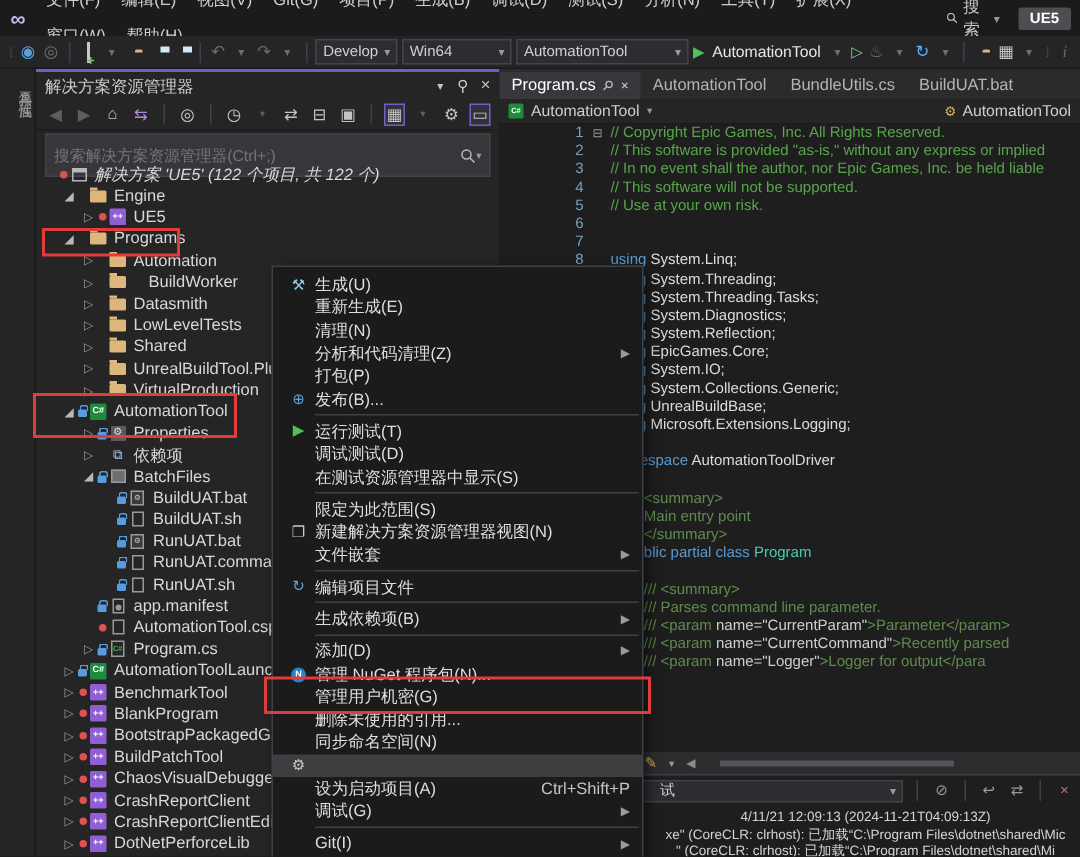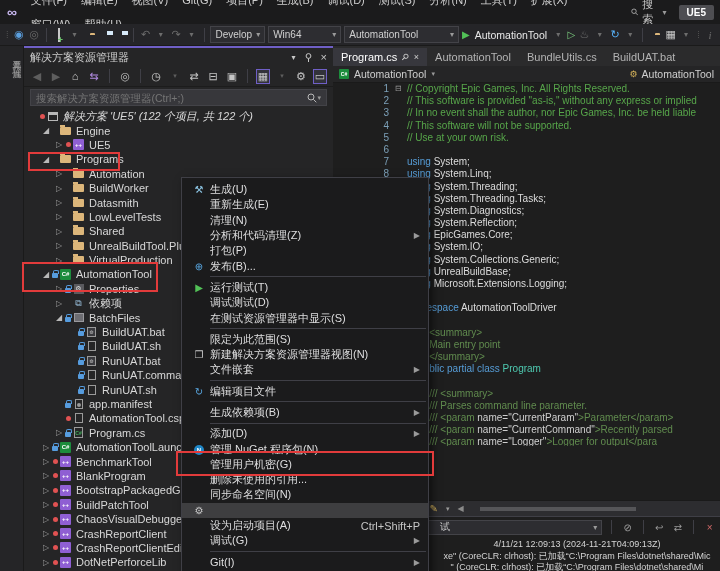--- a/index.html
+++ b/index.html
@@ -39,21 +39,21 @@
 
   
   #sepanel { position:absolute; left:24px; top:0; width:309px; height:525px; background:#252526; border-top:2px solid #6f5fc6; }
   #se-titlebar { height:18px; display:flex; align-items:center; padding:0 6px; }
   #se-title { font-size:11px; color:#cccccc; white-space:nowrap; }
   #se-title-icons { margin-left:auto; display:flex; gap:8px; align-items:center; color:#c8c8c8; }
   #se-toolbar { height:21px; display:flex; align-items:center; gap:5px; padding:0 6px; border-bottom:1px solid #1c1c1c; }
   .se-ico { font-size:11px; color:#c5c5c5; width:14px; text-align:center; }
   .se-ico.dim { color:#5e5e5e; }
   .se-ico.boxed { border:1px solid #6f5fc6; background:#32323a; }
-  #se-search { height:17px; margin:2px 6px; background:#37373b; border:1px solid #434348; display:flex; align-items:center; padding:0 5px; }
+  #se-search { height:29px; margin:2px 6px; background:#37373b; border:1px solid #434348; display:flex; align-items:center; padding:0 5px; }
   #se-search input { flex:1; background:transparent; border:none; outline:none; color:#9d9d9d; font-size:10.5px; }
   #tree { position:absolute; left:0; top:61px; right:0; bottom:0; overflow:hidden; }
   .trow { height:14.4px; display:flex; align-items:center; white-space:nowrap; color:#d8d8d8; font-size:11px; }
   .arr { width:10px; font-size:8px; color:#b8b8b8; text-align:center; flex:none; }
   .arr.col { color:#9a9a9a; }
   .badge { width:8px; flex:none; display:flex; justify-content:center; }
   .dotb { width:5px; height:5px; border-radius:50%; background:#e05252; }
   .lockb { width:6px; height:5px; background:#569cde; border-radius:1px; position:relative; margin-top:3px; }
   .lockb:before { content:""; position:absolute; left:1px; top:-3px; width:4px; height:3px; border:1px solid #569cde; border-bottom:none; border-radius:2px 2px 0 0; }
   .ticon { width:13px; flex:none; display:flex; justify-content:center; align-items:center; }
@@ -271,21 +271,21 @@
               <span class="i-folder"></span>
             </span>
             <span style="margin-left: 4px;">Automation</span>
           </div>
           <div class="trow" style="padding-left: 30px;">
             <span class="arr col">▷</span>
             <span class="badge"></span>
             <span class="ticon">
               <span class="i-folder"></span>
             </span>
-            <span style="margin-left: 4px; text-align: center;">BuildWorker</span>
+            <span style="margin-left: 14px; text-align: center;">BuildWorker</span>
           </div>
           <div class="trow" style="padding-left: 30px;">
             <span class="arr col">▷</span>
             <span class="badge"></span>
             <span class="ticon">
               <span class="i-folder"></span>
             </span>
             <span style="margin-left: 4px;">Datasmith</span>
           </div>
           <div class="trow" style="padding-left: 30px;">
@@ -557,21 +557,21 @@
           <span>AutomationTool</span>
         </span>
       </div>
       <div id="code">
           <div class="cline"><span class="lnum">1</span><span class="fold">⊟</span><span class="ctext"><span class="cm">// Copyright Epic Games, Inc. All Rights Reserved.</span></span></div>
           <div class="cline"><span class="lnum">2</span><span class="fold"></span><span class="ctext"><span class="cm">// This software is provided "as-is," without any express or implied</span></span></div>
           <div class="cline"><span class="lnum">3</span><span class="fold"></span><span class="ctext"><span class="cm">// In no event shall the author, nor Epic Games, Inc. be held liable</span></span></div>
           <div class="cline"><span class="lnum">4</span><span class="fold"></span><span class="ctext"><span class="cm">// This software will not be supported.</span></span></div>
           <div class="cline"><span class="lnum">5</span><span class="fold"></span><span class="ctext"><span class="cm">// Use at your own risk.</span></span></div>
           <div class="cline"><span class="lnum">6</span><span class="fold"></span><span class="ctext"></span></div>
-          <div class="cline"><span class="lnum">7</span><span class="fold"></span><span class="ctext"><span class="kw">using </span><span class="pl">System;</span></span></div>
+          <div class="cline"><span class="lnum">7</span><span class="fold"></span></div>
           <div class="cline"><span class="lnum">8</span><span class="fold"></span><span class="ctext"><span class="kw">using </span><span class="pl">System.Linq;</span></span></div>
           <div class="cline"><span class="lnum">9</span><span class="fold"></span><span class="ctext"><span class="kw">using </span><span class="pl">System.Threading;</span></span></div>
           <div class="cline"><span class="lnum">10</span><span class="fold"></span><span class="ctext"><span class="kw">using </span><span class="pl">System.Threading.Tasks;</span></span></div>
           <div class="cline"><span class="lnum">11</span><span class="fold"></span><span class="ctext"><span class="kw">using </span><span class="pl">System.Diagnostics;</span></span></div>
           <div class="cline"><span class="lnum">12</span><span class="fold"></span><span class="ctext"><span class="kw">using </span><span class="pl">System.Reflection;</span></span></div>
           <div class="cline"><span class="lnum">13</span><span class="fold"></span><span class="ctext"><span class="kw">using </span><span class="pl">EpicGames.Core;</span></span></div>
           <div class="cline"><span class="lnum">14</span><span class="fold"></span><span class="ctext"><span class="kw">using </span><span class="pl">System.IO;</span></span></div>
           <div class="cline"><span class="lnum">15</span><span class="fold"></span><span class="ctext"><span class="kw">using </span><span class="pl">System.Collections.Generic;</span></span></div>
           <div class="cline"><span class="lnum">16</span><span class="fold"></span><span class="ctext"><span class="kw">using </span><span class="pl">UnrealBuildBase;</span></span></div>
           <div class="cline"><span class="lnum">17</span><span class="fold"></span><span class="ctext"><span class="kw">using </span><span class="pl">Microsoft.Extensions.Logging;</span></span></div>

